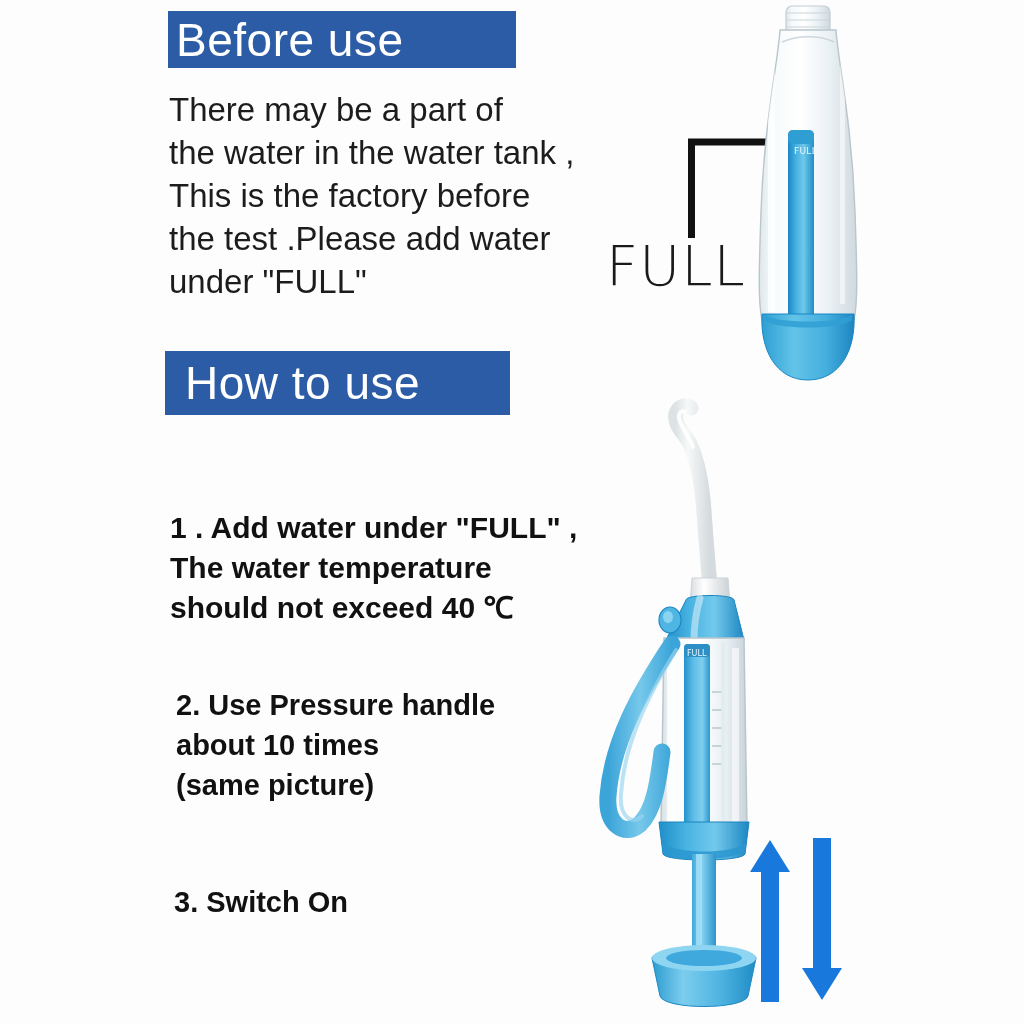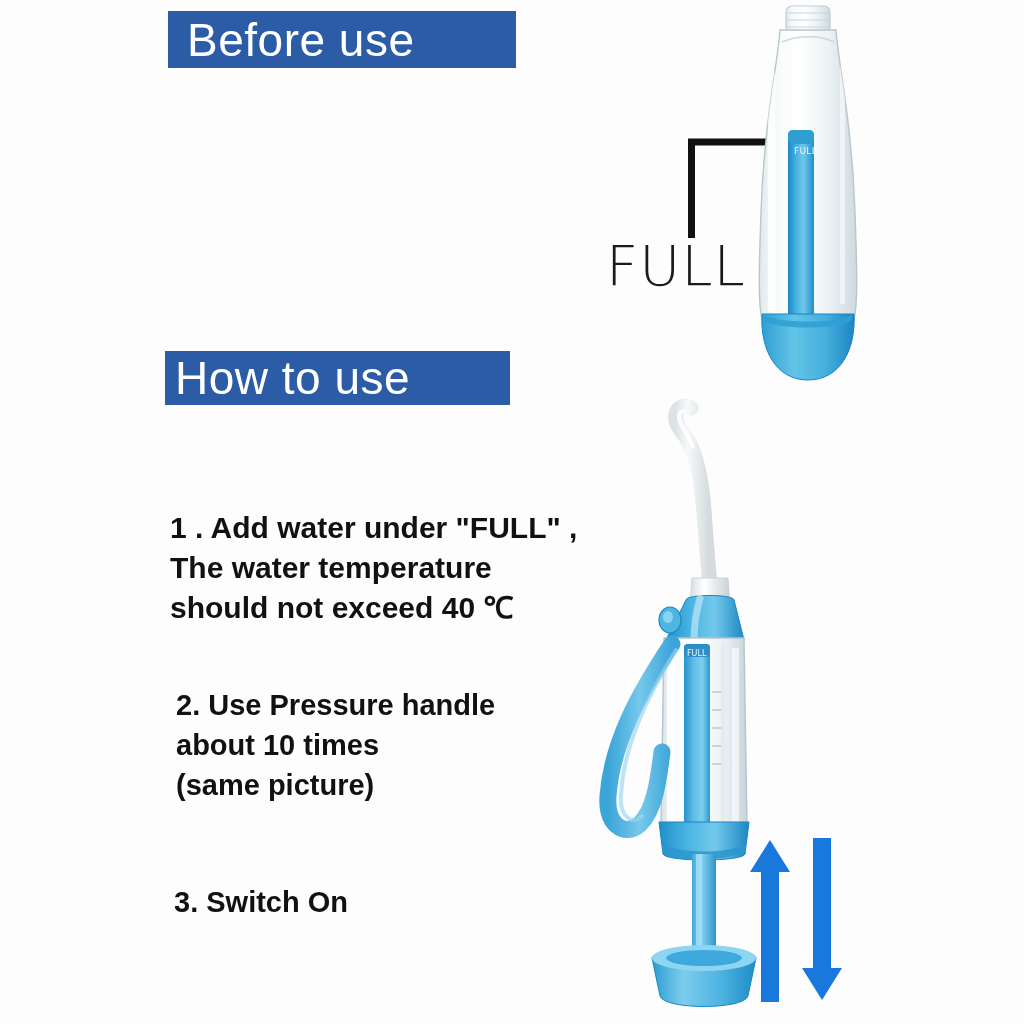--- a/index.html
+++ b/index.html
@@ -26,27 +26,27 @@
     font-weight: 400;
     display: flex;
     align-items: center;
     box-sizing: border-box;
     letter-spacing: 0.5px;
   }
   #banner-before {
     left: 168px; top: 11px;
     width: 348px; height: 57px;
     font-size: 46px;
-    padding-left: 19px;
+    padding-left: 8px;
   }
   #banner-howto {
     left: 165px; top: 351px;
-    width: 345px; height: 54px;
+    width: 345px; height: 64px;
     font-size: 46px;
-    padding-left: 10px;
+    padding-left: 20px;
   }
 
   
   #before-text {
     position: absolute;
     left: 169px; top: 88px;
     width: 430px;
     font-size: 33px;
     line-height: 43px;
     color: #1c1c1c;
@@ -116,20 +116,25 @@
 </style>
 </head>
 <body>
 
 <div id="page">
 
   <div class="banner" id="banner-before">
     <span>Before use</span>
   </div>
 
+  <div id="before-text">There may be a part of
+the water in the water tank ,
+This is the factory before
+the test .Please add water
+under "FULL"</div>
 
   <svg id="leader-line" viewBox="0 0 110 102">
     <path d="M2 4 L108 4" stroke="#111111" stroke-width="7" fill="none"></path>
     <path d="M5.5 4 L5.5 100" stroke="#111111" stroke-width="7" fill="none"></path>
   </svg>
 
   <div id="full-callout">FULL</div>
 
   <svg id="tank-photo" viewBox="0 0 132 388">
     <defs>

